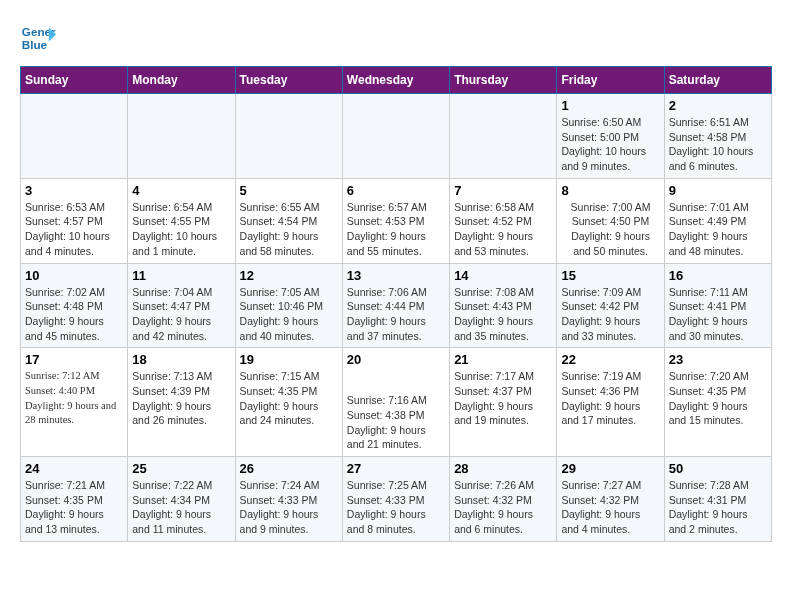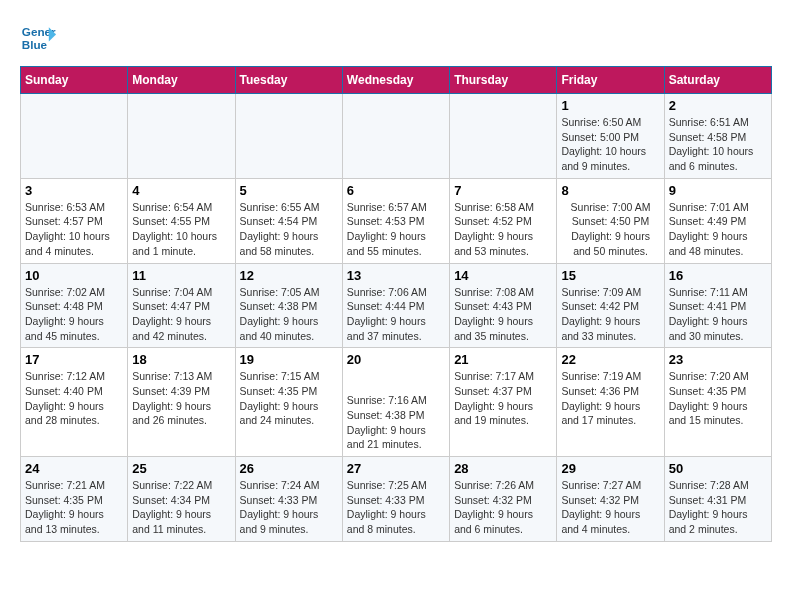--- a/index.html
+++ b/index.html
@@ -35,21 +35,21 @@
     .title-block { text-align: right; }
     .title-block h1 { font-size: 32px; font-weight: bold; color: #222; }
     .title-block h2 { font-size: 15px; font-weight: normal; color: #444; }
 
     table {
       width: 100%;
       border-collapse: collapse;
       font-size: 11px;
     }
     thead th {
-      background: #be185d;
+      background: #701a75;
       color: #fff;
       padding: 6px 4px;
       text-align: left;
       font-size: 12px;
       font-weight: bold;
       border: 1px solid #1a6faa;
     }
     tbody td {
       border: 1px solid #ccc;
       vertical-align: top;
@@ -180,21 +180,21 @@
         </td>
         <td>
           <div class="day-num">11</div>
           <div class="day-info" style="white-space: pre-line;">Sunrise: 7:04 AM
 Sunset: 4:47 PM
 Daylight: 9 hours and 42 minutes.</div>
         </td>
         <td>
           <div class="day-num">12</div>
           <div class="day-info" style="white-space: pre-line;">Sunrise: 7:05 AM
-Sunset: 4:38 PM
+Sunset: 10:46 PM
 Daylight: 9 hours and 40 minutes.</div>
         </td>
         <td>
           <div class="day-num">13</div>
           <div class="day-info" style="white-space: pre-line;">Sunrise: 7:06 AM
 Sunset: 4:44 PM
 Daylight: 9 hours and 37 minutes.</div>
         </td>
         <td>
           <div class="day-num">14</div>
@@ -211,21 +211,21 @@
         <td>
           <div class="day-num">16</div>
           <div class="day-info" style="white-space: pre-line;">Sunrise: 7:11 AM
 Sunset: 4:41 PM
 Daylight: 9 hours and 30 minutes.</div>
         </td>
       </tr>
       <tr>
         <td>
           <div class="day-num">17</div>
-          <div class="day-info" style="white-space: pre-line;">Sunrise: 7:12 AM
+          <div class="day-info" style="white-space: pre-line; font-family: Liberation Serif, serif;">Sunrise: 7:12 AM
 Sunset: 4:40 PM
 Daylight: 9 hours and 28 minutes.</div>
         </td>
         <td>
           <div class="day-num">18</div>
           <div class="day-info" style="white-space: pre-line;">Sunrise: 7:13 AM
 Sunset: 4:39 PM
 Daylight: 9 hours and 26 minutes.</div>
         </td>
         <td>

